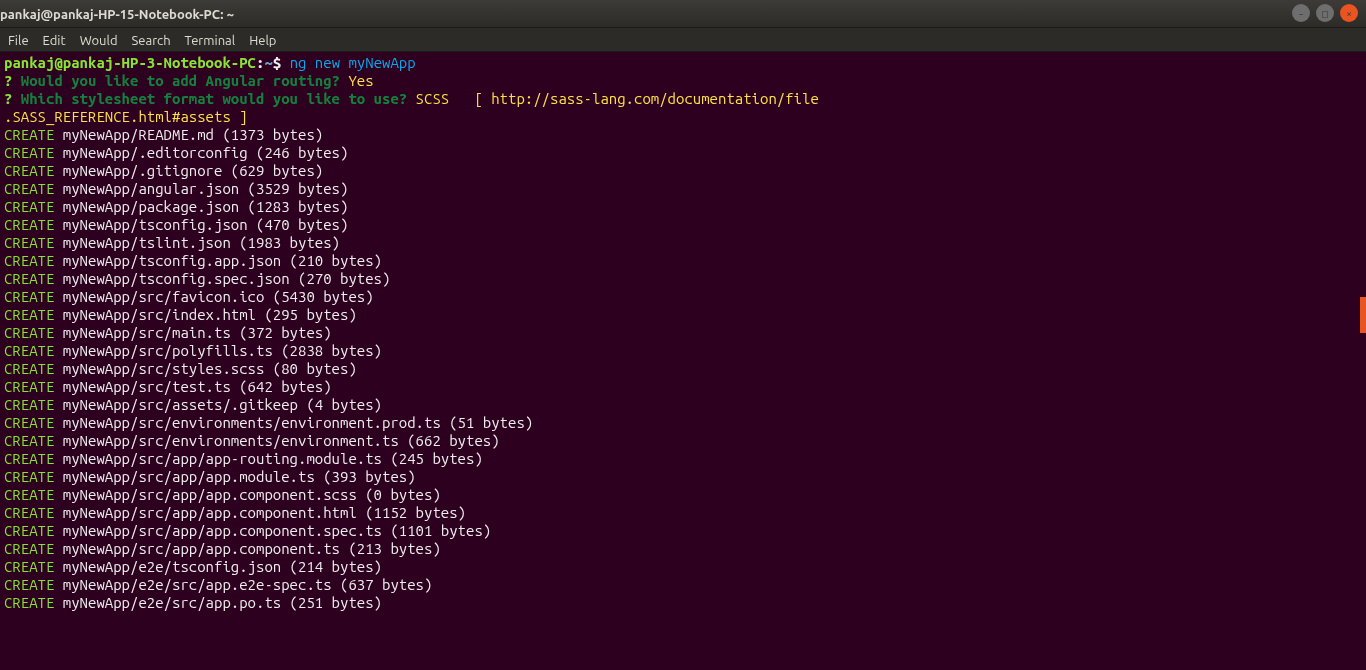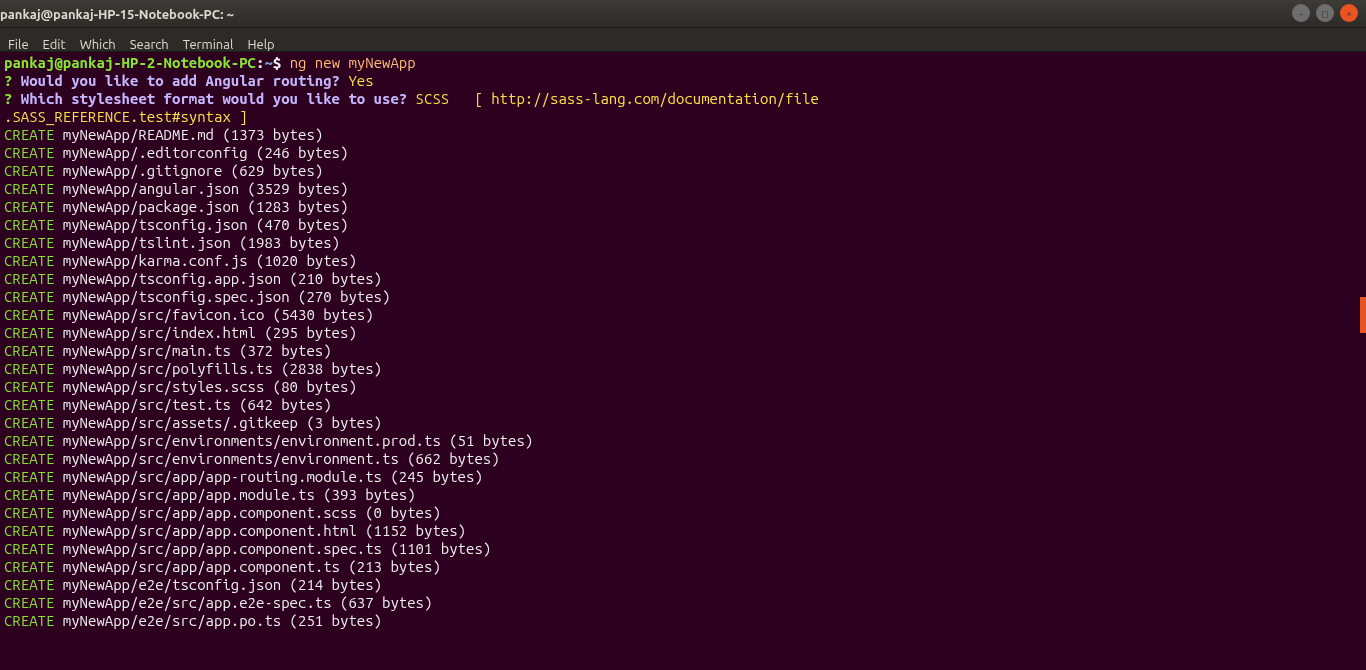--- a/index.html
+++ b/index.html
@@ -44,21 +44,21 @@
       color: #3a3a3a;
       cursor: pointer;
     }
     .btn-min { background: #6e6e6e; }
     .btn-max { background: #6e6e6e; }
     .btn-close { background: #e95420; }
     .menubar {
       height: 24px;
       background: #2c2b27;
       display: flex;
-      align-items: flex-end;
+      align-items: center;
       padding: 0 8px;
       gap: 14px;
       border-bottom: 1px solid #1a1a1a;
     }
     .menu-item {
       color: #dfdbd2;
       font-family: Ubuntu, sans-serif;
       font-size: 13px;
       cursor: pointer;
     }
@@ -68,23 +68,23 @@
       line-height: 18px;
       font-size: 15px;
       color: #eeeeee;
       position: relative;
       height: calc(670px - 52px);
     }
     .line { white-space: pre; }
     .prompt-user { color: #8ae234; font-weight: bold; }
     .prompt-path { color: #729fcf; font-weight: bold; }
     .prompt-white { color: #eeeeee; font-weight: bold; }
-    .cmd { color: #fdba74; }
+    .cmd { color: #0ea5e9; }
     .qmark { color: #8ae234; font-weight: bold; }
-    .bold-white { color: #c4b5fd; font-weight: bold; }
+    .bold-white { color: #15803d; font-weight: bold; }
     .cyan { color: #fde047; }
     .create { color: #8ae234; }
     .filetext { color: #eeeeee; }
     .scroll-indicator {
       position: absolute;
       right: 0;
       top: 245px;
       width: 6px;
       height: 36px;
       background: #e95420;
@@ -98,53 +98,52 @@
   <div class="window-controls">
     <div class="window-btn btn-min">–</div>
     <div class="window-btn btn-max">□</div>
     <div class="window-btn btn-close">×</div>
   </div>
 </div>
 
 <div class="menubar">
   <span class="menu-item">File</span>
   <span class="menu-item">Edit</span>
-  <span class="menu-item">Which</span>
+  <span class="menu-item">Would</span>
   <span class="menu-item">Search</span>
   <span class="menu-item">Terminal</span>
   <span class="menu-item">Help</span>
 </div>
 
 <div class="terminal">
-  <div class="line"><span class="prompt-user">pankaj@pankaj-HP-2-Notebook-PC</span><span class="prompt-white">:</span><span class="prompt-path">~</span><span class="prompt-white">$ </span><span class="cmd">ng new myNewApp</span></div>
+  <div class="line"><span class="prompt-user">pankaj@pankaj-HP-3-Notebook-PC</span><span class="prompt-white">:</span><span class="prompt-path">~</span><span class="prompt-white">$ </span><span class="cmd">ng new myNewApp</span></div>
 
   <div class="line"><span class="qmark">?</span><span class="bold-white"> Would you like to add Angular routing? </span><span class="cyan">Yes</span></div>
 
   <div class="line"><span class="qmark">?</span><span class="bold-white"> Which stylesheet format would you like to use? </span><span class="cyan">SCSS   </span><span class="cyan">[ http://sass-lang.com/documentation/file</span></div>
 
-  <div class="line"><span class="cyan">.SASS_REFERENCE.test#syntax ]</span></div>
+  <div class="line"><span class="cyan">.SASS_REFERENCE.html#assets ]</span></div>
 
   <div id="create-lines">
       <div class="line"><span class="create">CREATE</span><span class="filetext"> myNewApp/README.md (1373 bytes)</span></div>
       <div class="line"><span class="create">CREATE</span><span class="filetext"> myNewApp/.editorconfig (246 bytes)</span></div>
       <div class="line"><span class="create">CREATE</span><span class="filetext"> myNewApp/.gitignore (629 bytes)</span></div>
       <div class="line"><span class="create">CREATE</span><span class="filetext"> myNewApp/angular.json (3529 bytes)</span></div>
       <div class="line"><span class="create">CREATE</span><span class="filetext"> myNewApp/package.json (1283 bytes)</span></div>
       <div class="line"><span class="create">CREATE</span><span class="filetext"> myNewApp/tsconfig.json (470 bytes)</span></div>
       <div class="line"><span class="create">CREATE</span><span class="filetext"> myNewApp/tslint.json (1983 bytes)</span></div>
-      <div class="line"><span class="create">CREATE</span><span class="filetext"> myNewApp/karma.conf.js (1020 bytes)</span></div>
       <div class="line"><span class="create">CREATE</span><span class="filetext"> myNewApp/tsconfig.app.json (210 bytes)</span></div>
       <div class="line"><span class="create">CREATE</span><span class="filetext"> myNewApp/tsconfig.spec.json (270 bytes)</span></div>
       <div class="line"><span class="create">CREATE</span><span class="filetext"> myNewApp/src/favicon.ico (5430 bytes)</span></div>
       <div class="line"><span class="create">CREATE</span><span class="filetext"> myNewApp/src/index.html (295 bytes)</span></div>
       <div class="line"><span class="create">CREATE</span><span class="filetext"> myNewApp/src/main.ts (372 bytes)</span></div>
       <div class="line"><span class="create">CREATE</span><span class="filetext"> myNewApp/src/polyfills.ts (2838 bytes)</span></div>
       <div class="line"><span class="create">CREATE</span><span class="filetext"> myNewApp/src/styles.scss (80 bytes)</span></div>
       <div class="line"><span class="create">CREATE</span><span class="filetext"> myNewApp/src/test.ts (642 bytes)</span></div>
-      <div class="line"><span class="create">CREATE</span><span class="filetext"> myNewApp/src/assets/.gitkeep (3 bytes)</span></div>
+      <div class="line"><span class="create">CREATE</span><span class="filetext"> myNewApp/src/assets/.gitkeep (4 bytes)</span></div>
       <div class="line"><span class="create">CREATE</span><span class="filetext"> myNewApp/src/environments/environment.prod.ts (51 bytes)</span></div>
       <div class="line"><span class="create">CREATE</span><span class="filetext"> myNewApp/src/environments/environment.ts (662 bytes)</span></div>
       <div class="line"><span class="create">CREATE</span><span class="filetext"> myNewApp/src/app/app-routing.module.ts (245 bytes)</span></div>
       <div class="line"><span class="create">CREATE</span><span class="filetext"> myNewApp/src/app/app.module.ts (393 bytes)</span></div>
       <div class="line"><span class="create">CREATE</span><span class="filetext"> myNewApp/src/app/app.component.scss (0 bytes)</span></div>
       <div class="line"><span class="create">CREATE</span><span class="filetext"> myNewApp/src/app/app.component.html (1152 bytes)</span></div>
       <div class="line"><span class="create">CREATE</span><span class="filetext"> myNewApp/src/app/app.component.spec.ts (1101 bytes)</span></div>
       <div class="line"><span class="create">CREATE</span><span class="filetext"> myNewApp/src/app/app.component.ts (213 bytes)</span></div>
       <div class="line"><span class="create">CREATE</span><span class="filetext"> myNewApp/e2e/tsconfig.json (214 bytes)</span></div>
       <div class="line"><span class="create">CREATE</span><span class="filetext"> myNewApp/e2e/src/app.e2e-spec.ts (637 bytes)</span></div>

